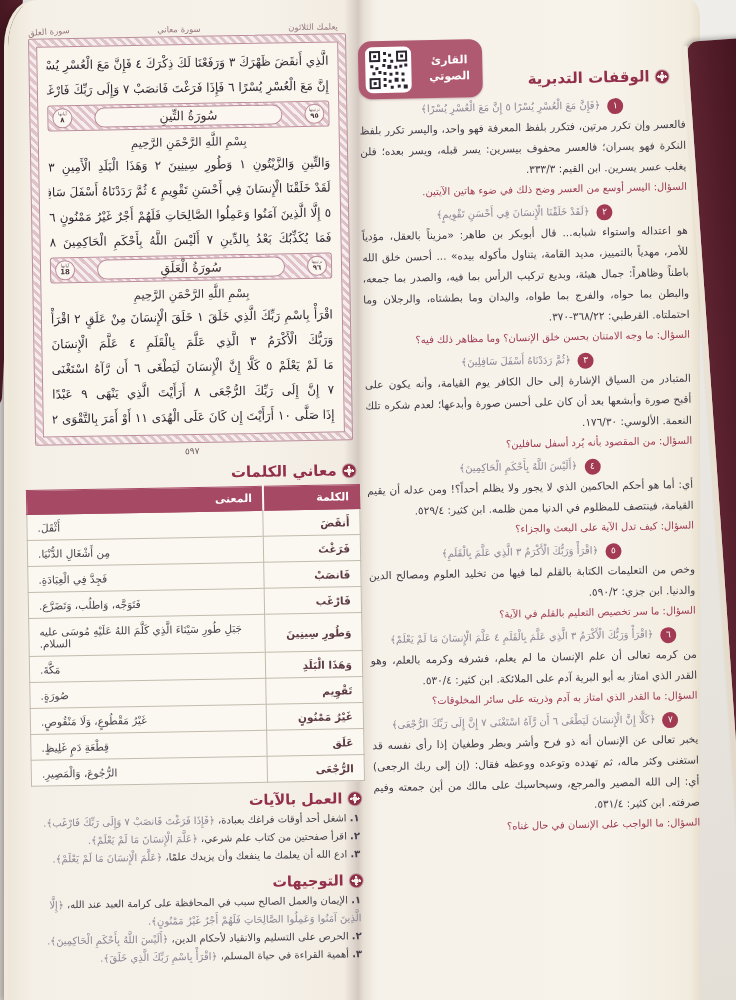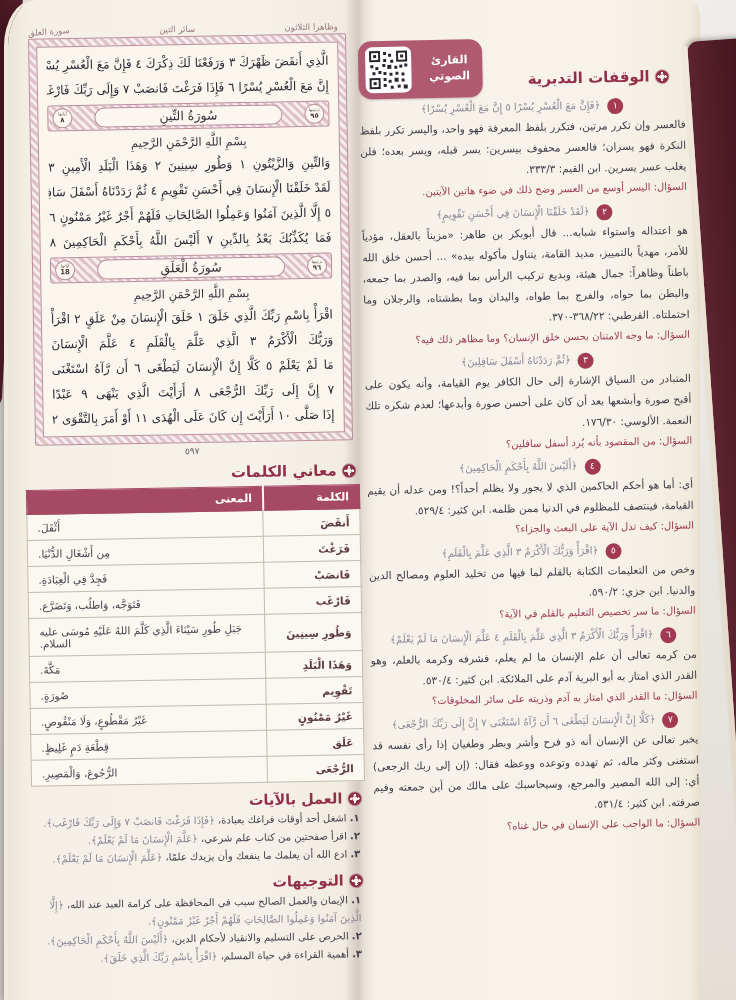--- a/index.html
+++ b/index.html
@@ -105,22 +105,22 @@
 <div class="photo">
   <div class="cover-left"></div>
   <div class="page-left"></div>
   <div class="page-right"></div>
   <div class="cover-right"></div>
   <div class="gutter"></div>
 
   <div class="left-content">
 
     <div class="mushaf-top-labels">
-      <span>وظاهرا الثلاثون</span>
-      <span>سائر التين</span>
+      <span>يعلمك الثلاثون</span>
+      <span>سورة معاني</span>
       <span>سورة العلق</span>
     </div>
 
     <div class="mushaf-frame">
       <div class="mushaf-inner">
         <div class="qline">الَّذِي أَنقَضَ ظَهْرَكَ ٣ وَرَفَعْنَا لَكَ ذِكْرَكَ ٤ فَإِنَّ مَعَ الْعُسْرِ يُسْرًا ٥</div>
         <div class="qline">إِنَّ مَعَ الْعُسْرِ يُسْرًا ٦ فَإِذَا فَرَغْتَ فَانصَبْ ٧ وَإِلَى رَبِّكَ فَارْغَب ٨</div>
 
         <div class="surah-banner">
           <span class="roundel">

